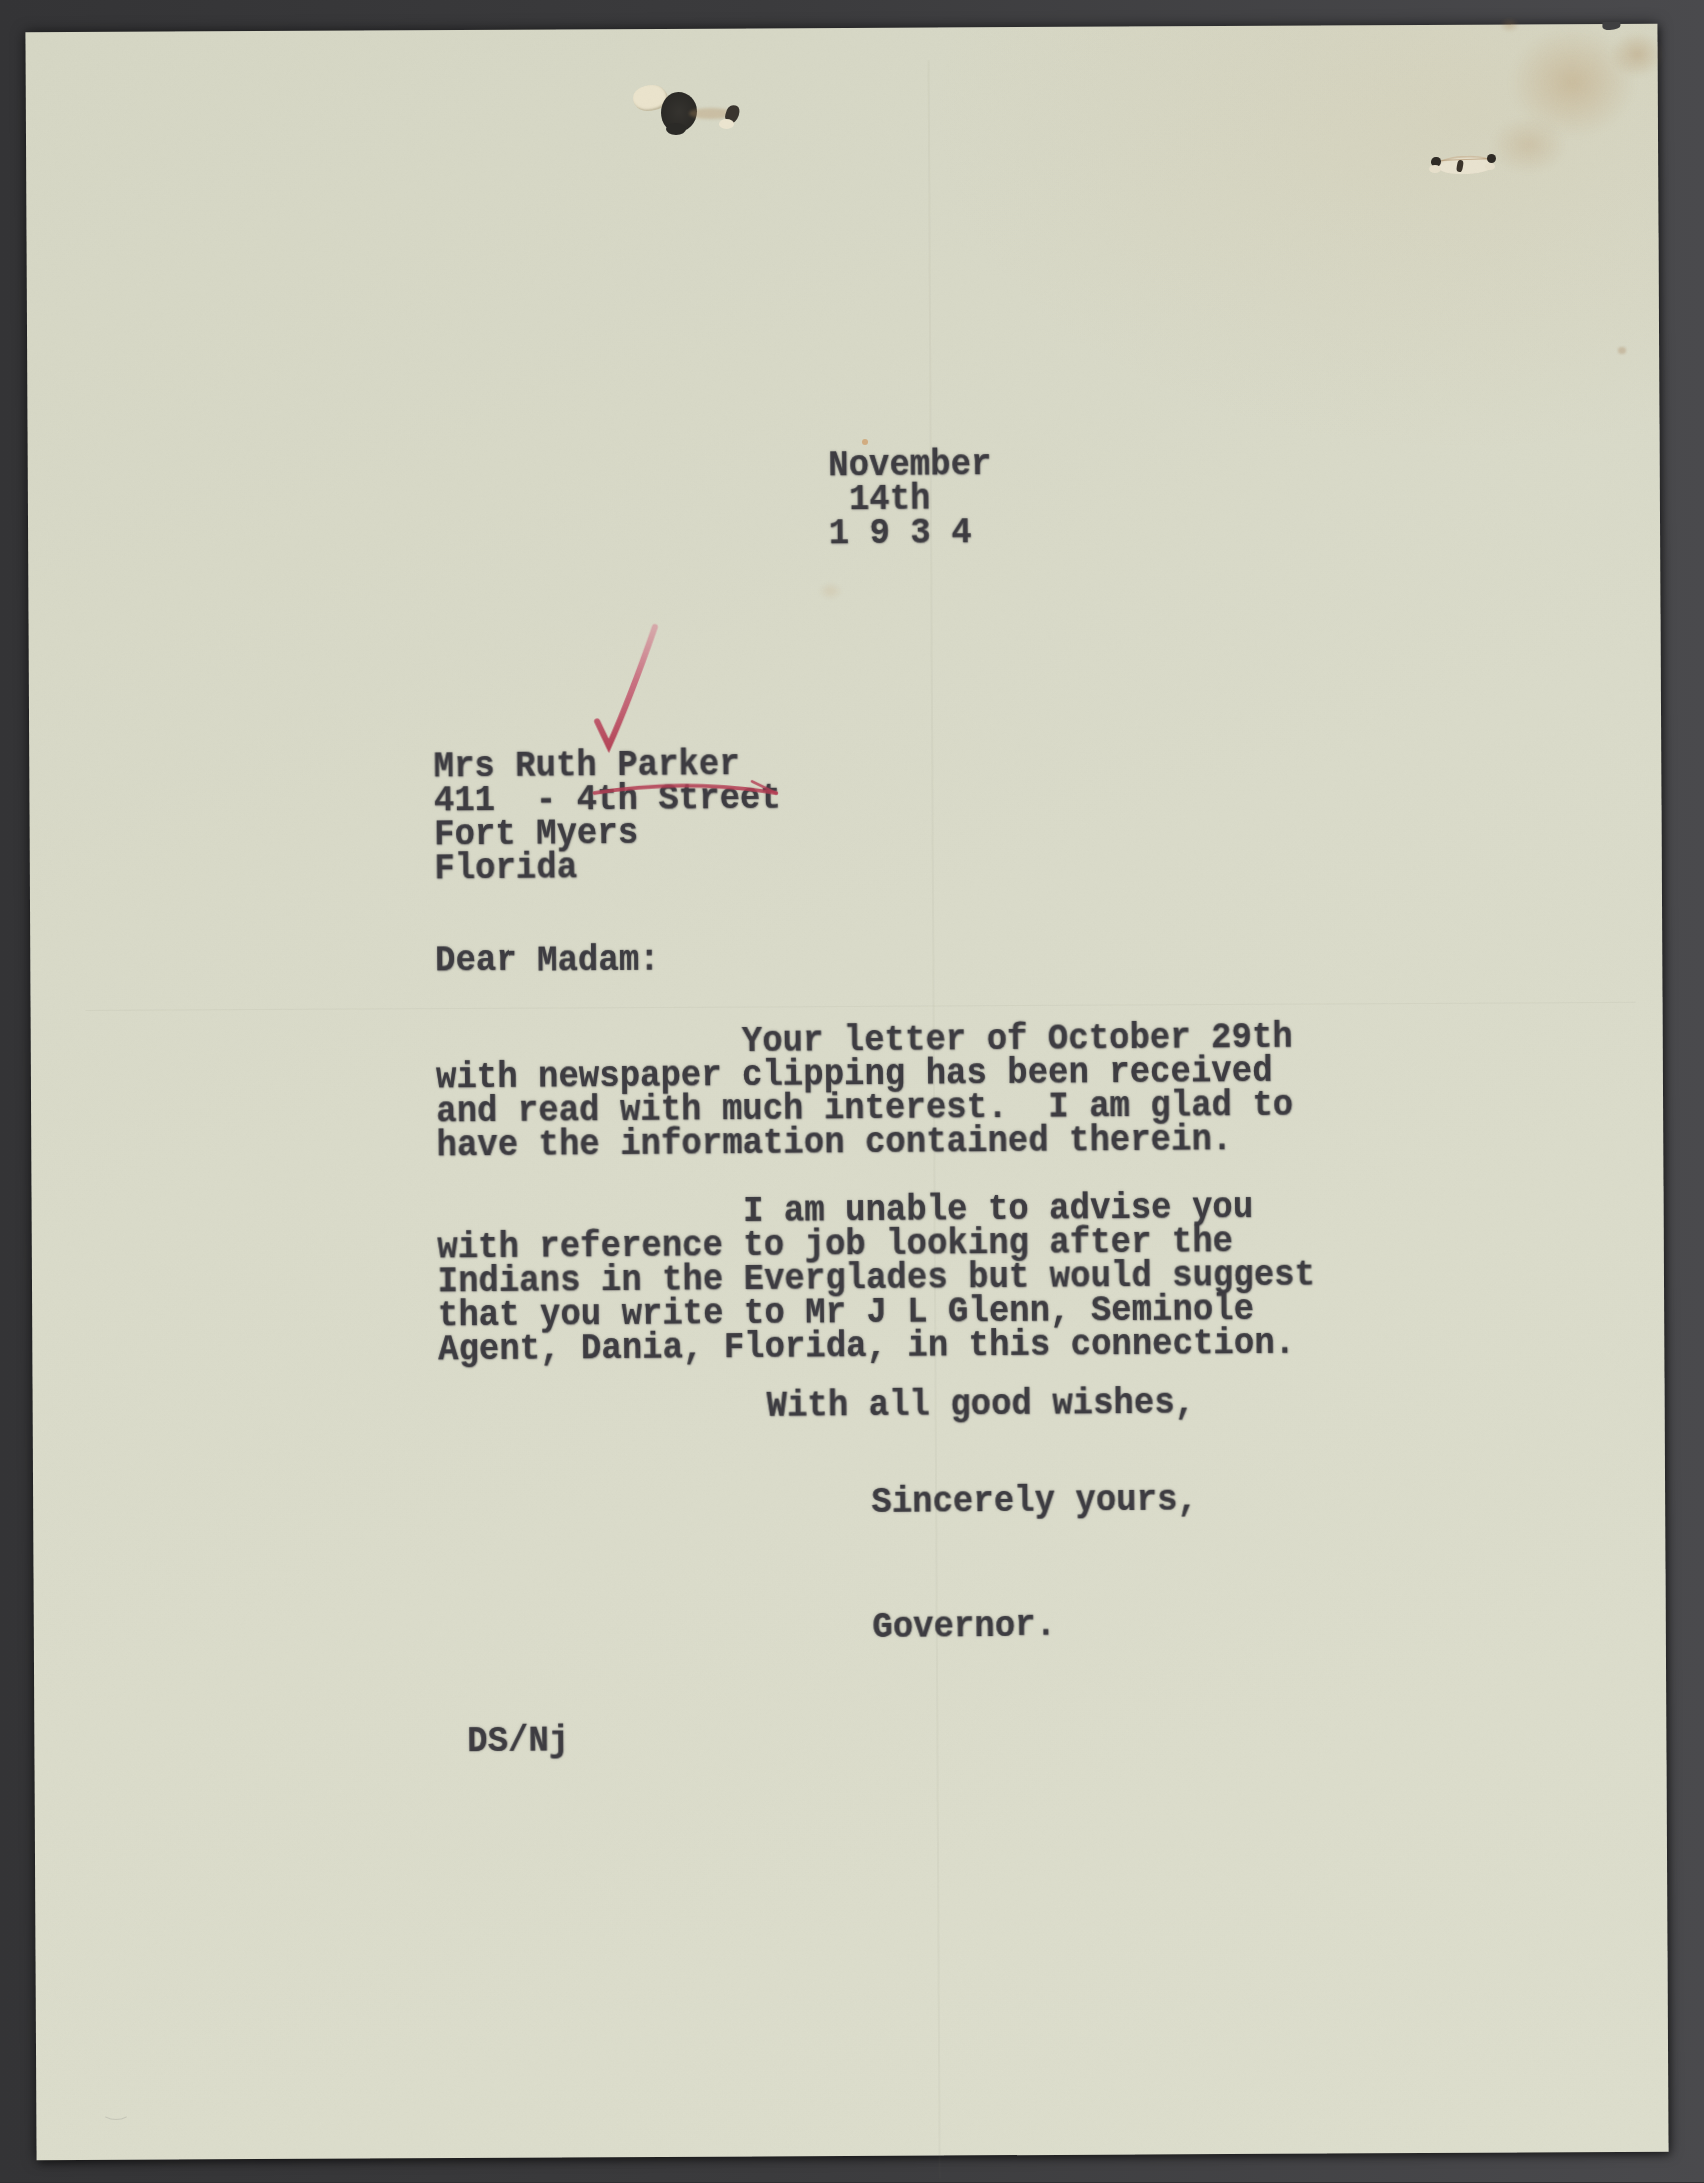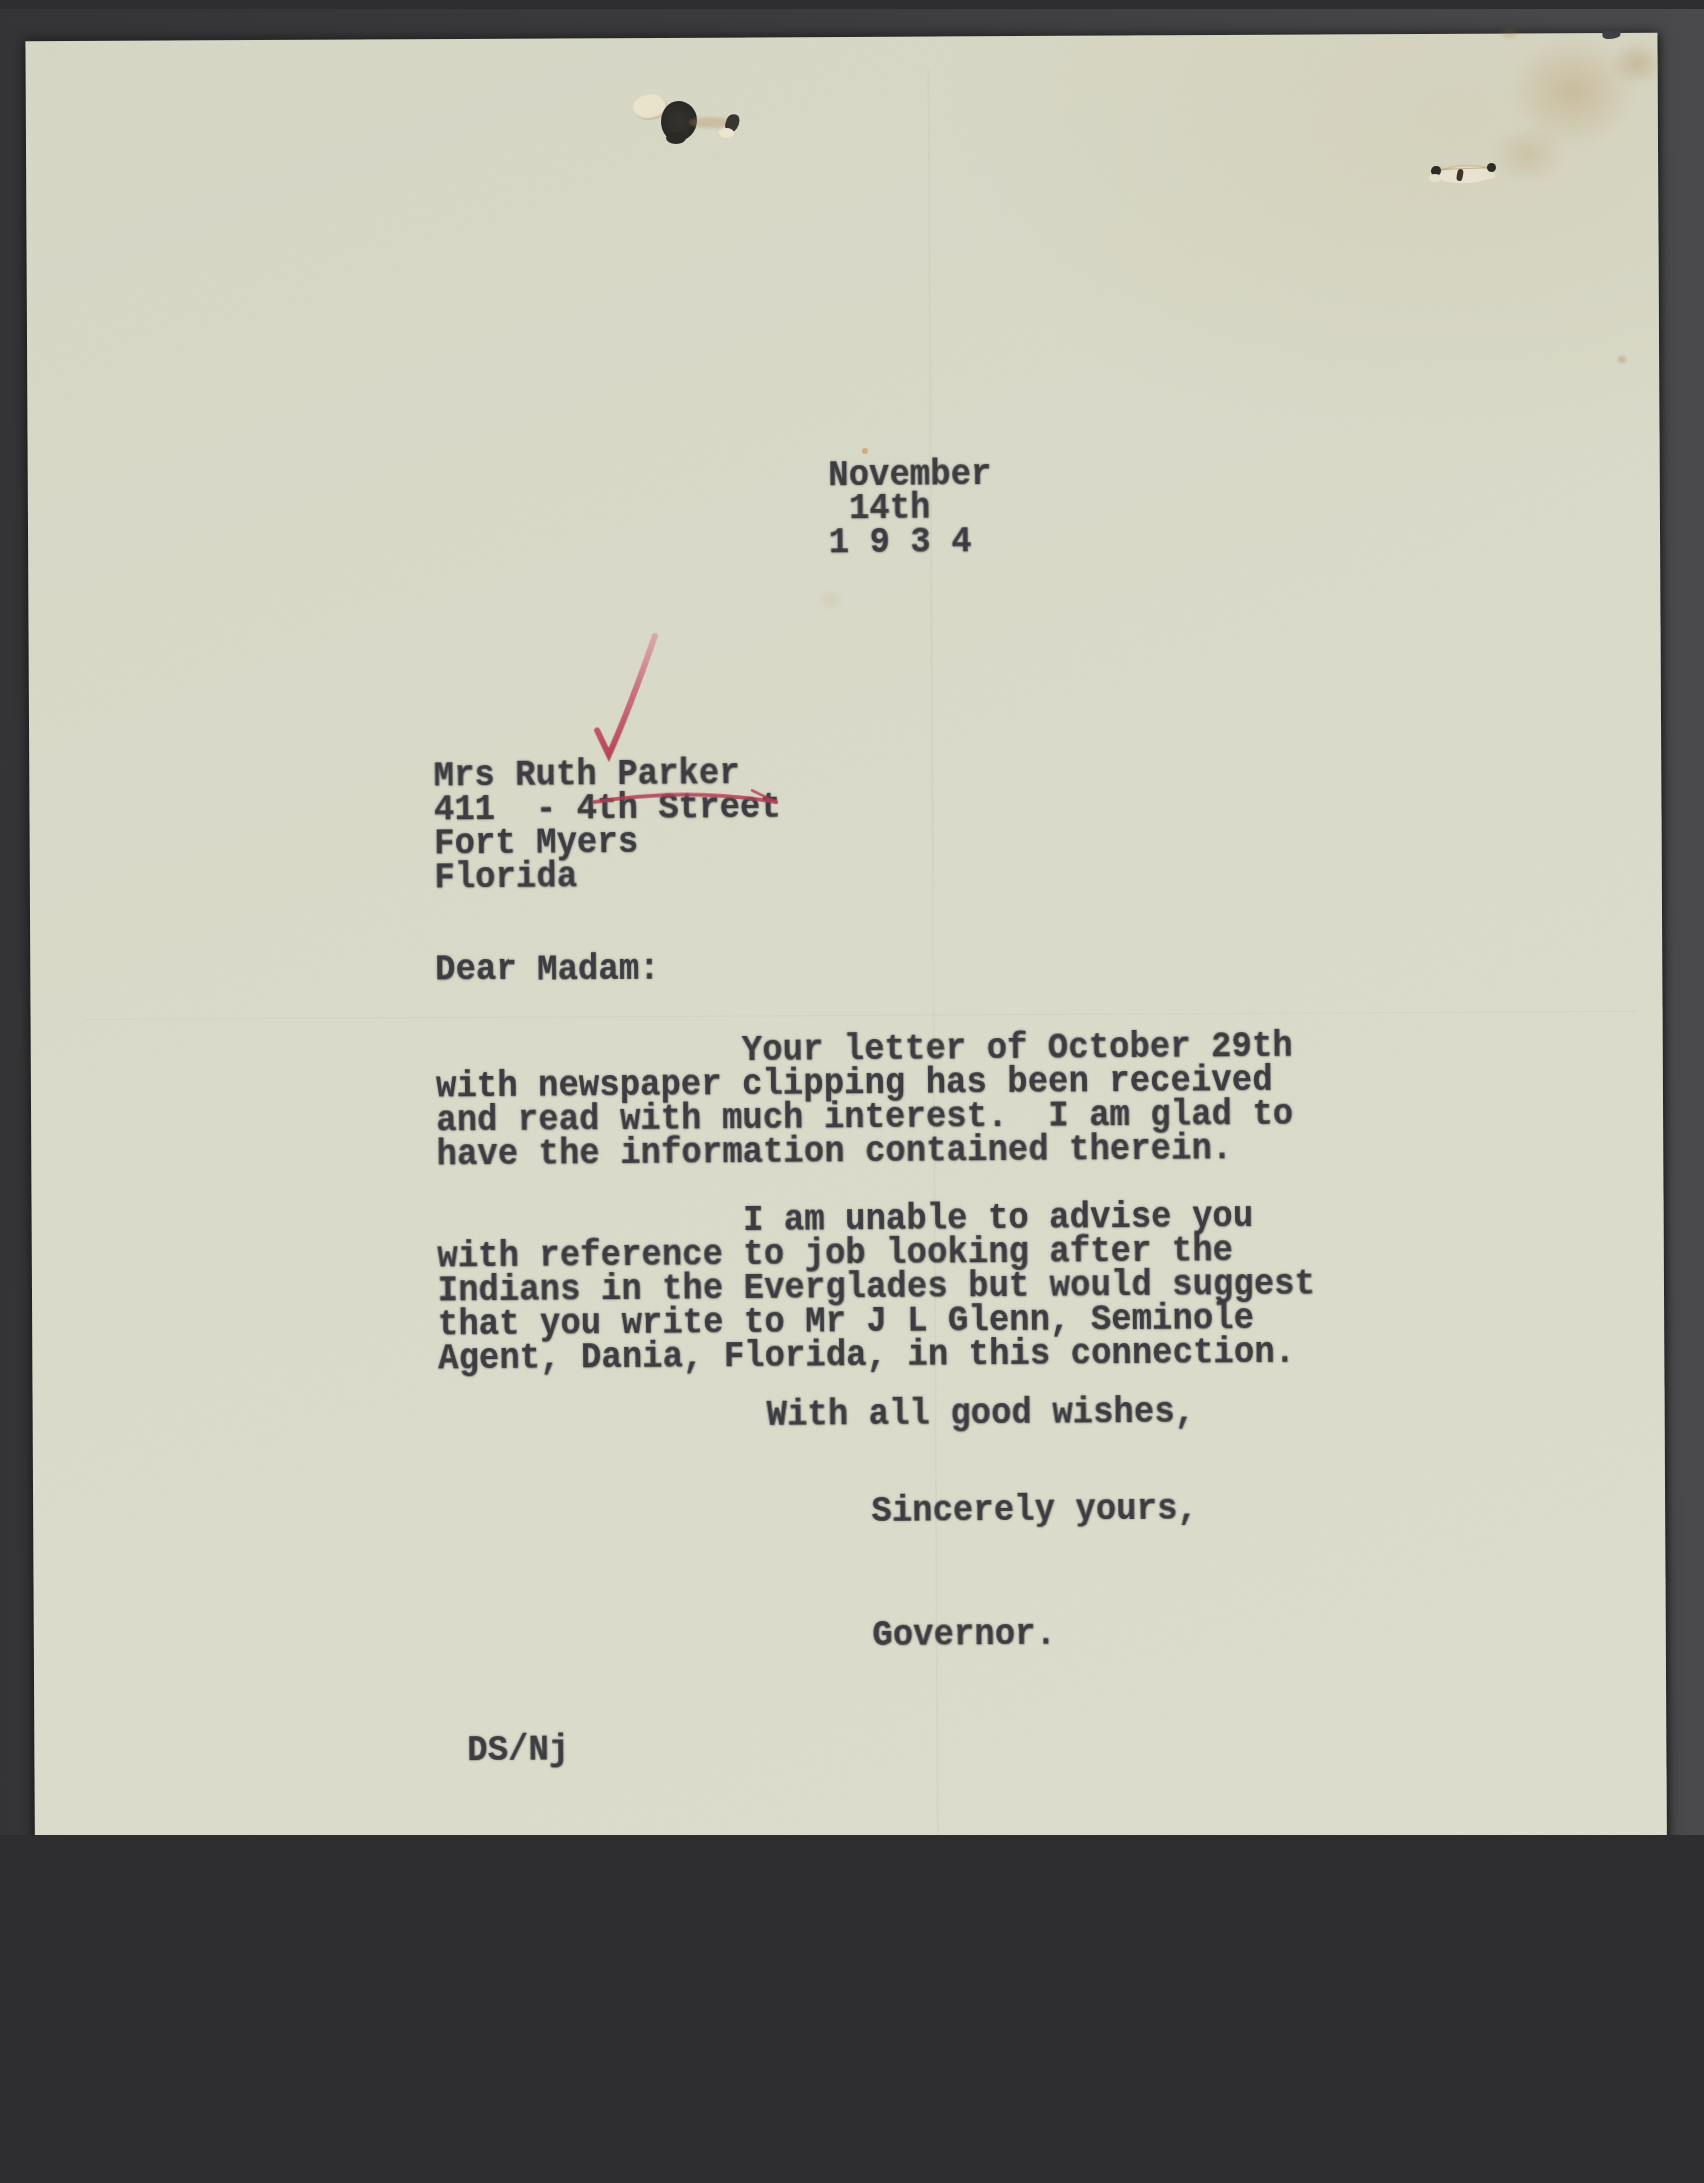--- a/index.html
+++ b/index.html
@@ -1,22 +1,21 @@
 <!DOCTYPE html>
 <html style="font-size:8.7px"><head>
 <meta charset="utf-8">
 <style>
   html,body{margin:0;padding:0;background:#2e2e30;}
   .scan{
     position:relative;
-    width:1704px;height:1826px;
+    width:1704px;height:2182px;
     overflow:hidden;
     background:linear-gradient(90deg,#343436 0%,#3b3b3d 45%,#4a4a4d 100%);
     font-family:"Liberation Mono", monospace;
-    margin-top:9px;
   }
   .paper{
     position:absolute;
     left:31px;top:28px;width:1632px;height:2128px;
     background:
       radial-gradient(764px 491px at 88% 4%, rgba(190,160,110,0.10), rgba(190,160,110,0) 70%),
       linear-gradient(160deg,#d6d7c5 0%, #dadbca 45%, #dddecd 100%);
     transform:rotate(-0.3deg);
     box-shadow:0 0 14px rgba(0,0,0,0.55), 2.2px 3.3px 7.6px rgba(0,0,0,0.35);
   }

